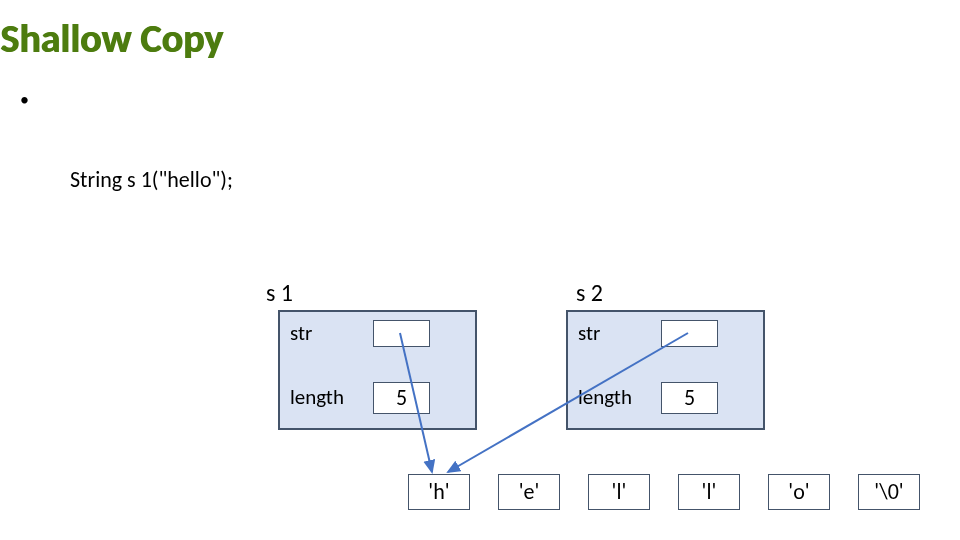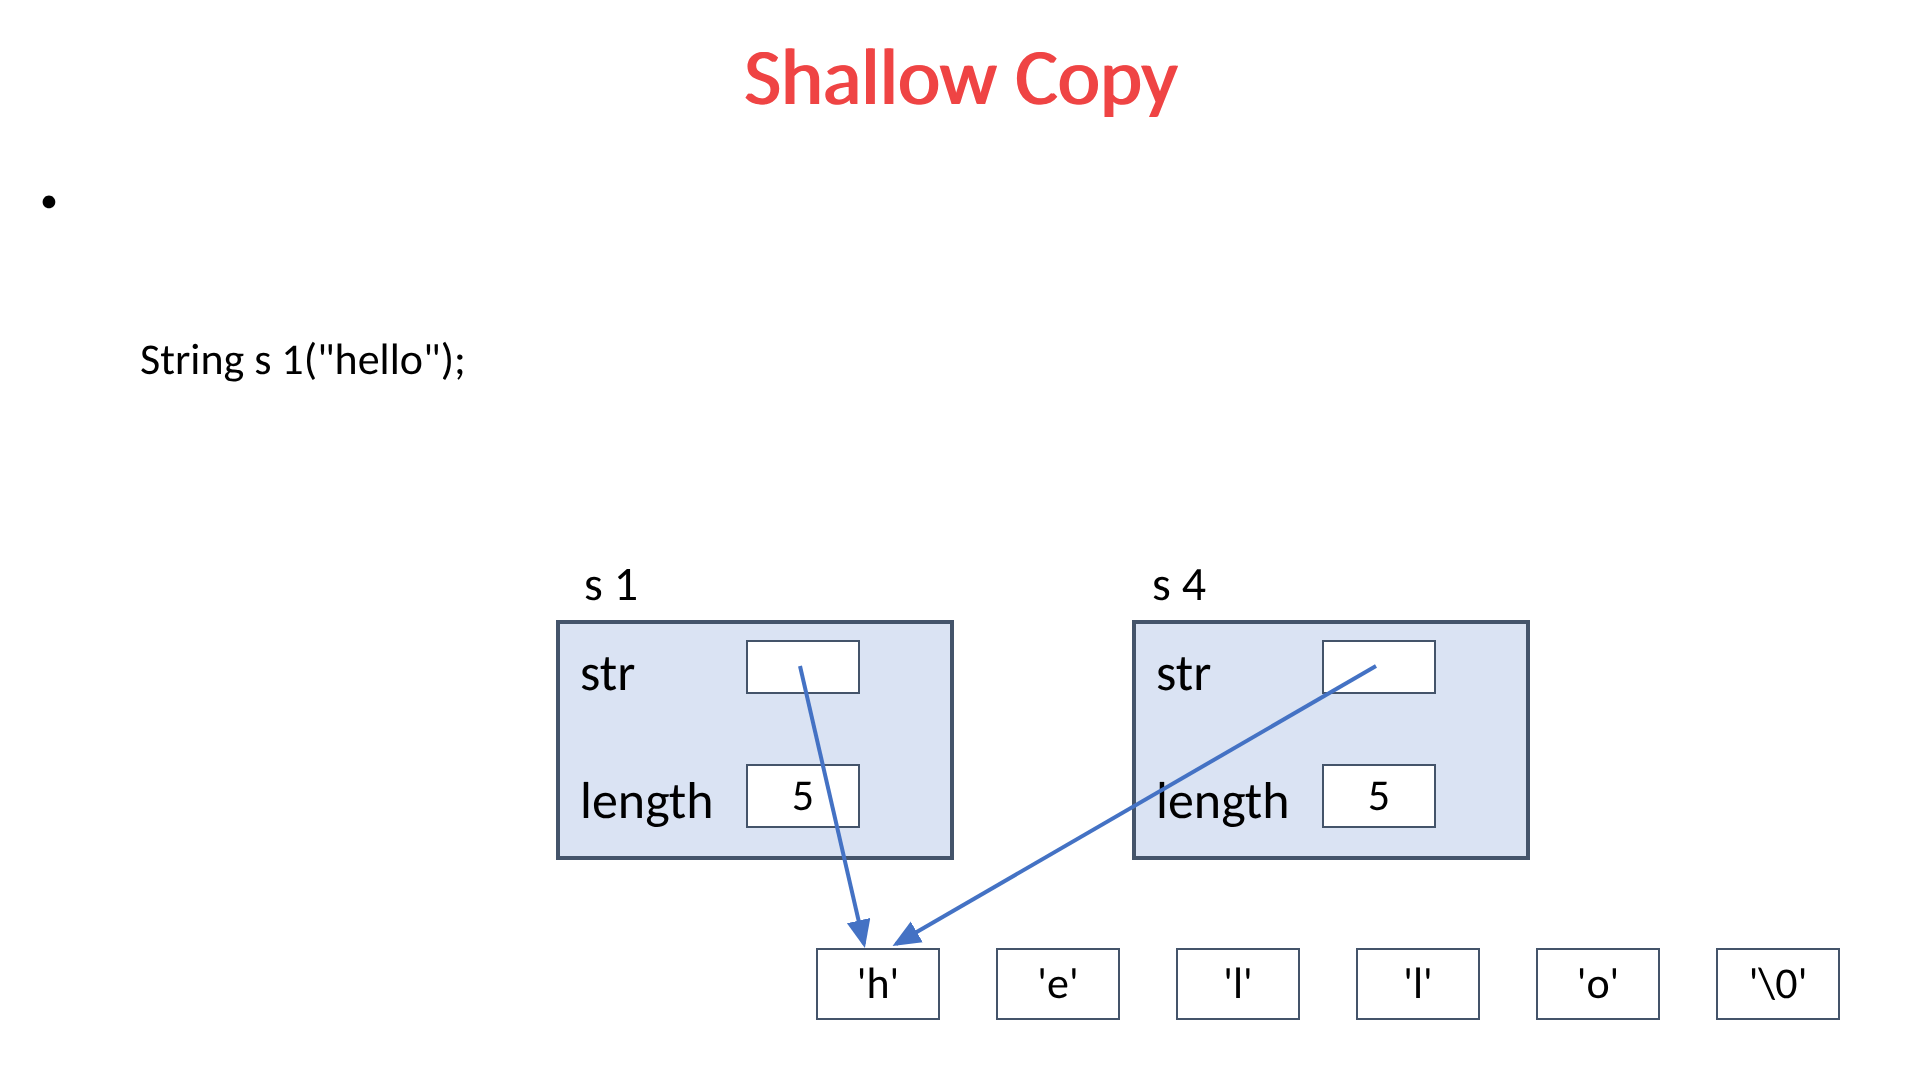--- a/index.html
+++ b/index.html
@@ -11,24 +11,24 @@
     font-family: "Calibri", "Segoe UI", Arial, sans-serif;
     color: #000;
     overflow: hidden;
     position: relative;
   }
   .title {
     position: absolute;
     top: 14px;
     left: 0;
     width: 100%;
-    text-align: center;
+    text-align: left;
     font-size: 40px;
-    font-weight: 400;
-    color: #ef4444;
+    font-weight: 700;
+    color: #4d7c0f;
     text-shadow: 1px 0 0 currentColor;
   }
   .bullet-row {
     position: absolute;
     top: 86px;
     left: 20px;
     right: 20px;
     display: flex;
     align-items: flex-start;
     font-size: 24px;
@@ -53,21 +53,21 @@
     background: #dae3f3;
     width: 195px;
     height: 116px;
   }
   .obj-label {
     position: absolute;
     font-size: 24px;
   }
   .field-label {
     position: absolute;
-    font-size: 26px;
+    font-size: 21px;
     text-align: right;
   }
   .ptr-box {
     position: absolute;
     border: 1.5px solid #44546a;
     background: #ffffff;
     width: 55px;
     height: 25px;
   }
   .val-box {
@@ -106,28 +106,28 @@
 <div class="title">Shallow Copy</div>
 
 <div class="bullet-row">
   <span class="dot">•</span>
 </div>
 
 <div class="code-block">
   <div>String s 1("hello");</div>
 </div>
 
-<div class="obj-label" style="left:292px; top:278px;">s 1</div>
+<div class="obj-label" style="left:266px; top:278px;">s 1</div>
 <div class="obj-box" style="left:278px; top:310px;"></div>
 <div class="field-label" style="left:290px; top:320px;">str</div>
 <div class="ptr-box" style="left:373px; top:320px;"></div>
 <div class="field-label" style="left:290px; top:384px;">length</div>
 <div class="val-box" style="left:373px; top:382px;">5</div>
 
-<div class="obj-label" style="left:576px; top:278px;">s 4</div>
+<div class="obj-label" style="left:576px; top:278px;">s 2</div>
 <div class="obj-box" style="left:566px; top:310px;"></div>
 <div class="field-label" style="left:578px; top:320px;">str</div>
 <div class="ptr-box" style="left:661px; top:320px;"></div>
 <div class="field-label" style="left:578px; top:384px;">length</div>
 <div class="val-box" style="left:661px; top:382px;">5</div>
 
 <div class="char-cell" style="left:408px; top:474px;">'h'</div>
 <div class="char-cell" style="left:498px; top:474px;">'e'</div>
 <div class="char-cell" style="left:588px; top:474px;">'l'</div>
 <div class="char-cell" style="left:678px; top:474px;">'l'</div>

